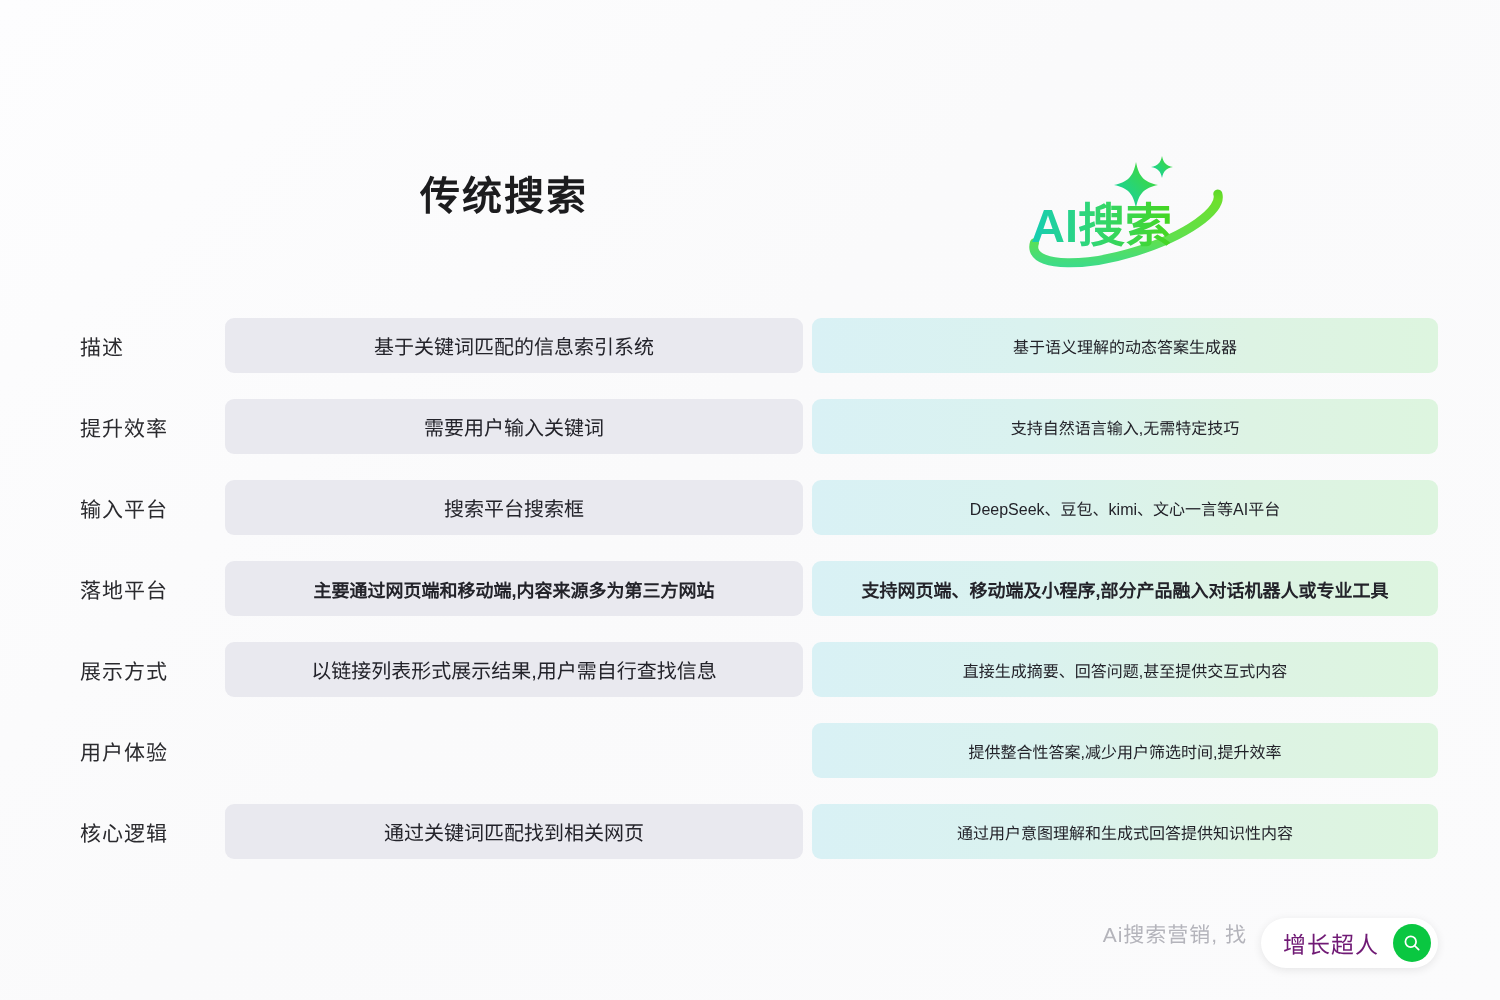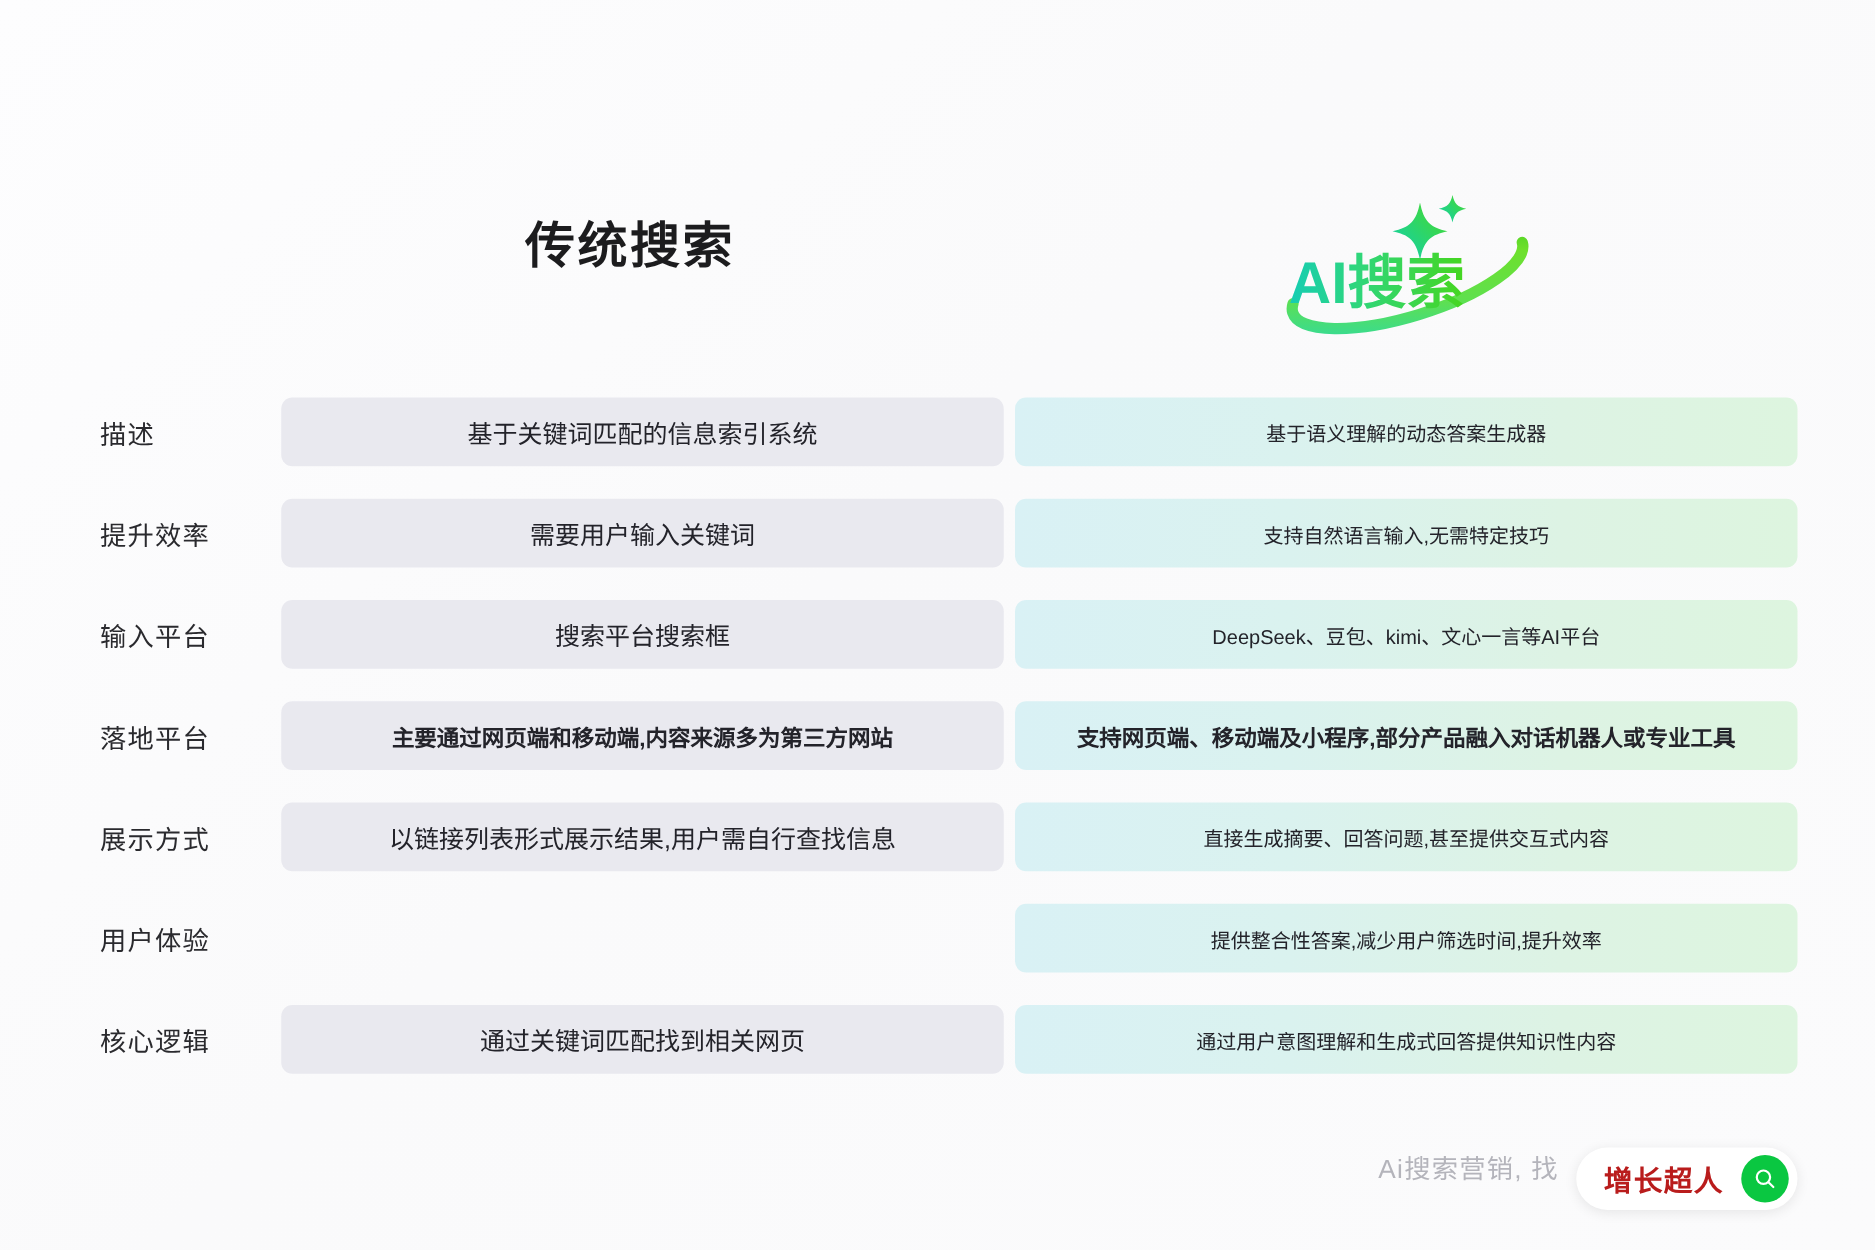--- a/index.html
+++ b/index.html
@@ -122,22 +122,22 @@
     align-items:center;
     gap:14px;
     background:#ffffff;
     border-radius:26px;
     padding:6px 7px 6px 22px;
     box-shadow:0 2px 10px rgba(0,0,0,0.09);
   }
 
   .footer-brand {
     font-size:23px;
-    font-weight:bold;
-    color:#b91c1c;
+    font-weight:normal;
+    color:#701a75;
     letter-spacing:1px;
     white-space:nowrap;
   }
 
   .search-btn {
     width:38px; height:38px;
     border-radius:50%;
     background:#0ac741;
     display:flex;
     align-items:center;

